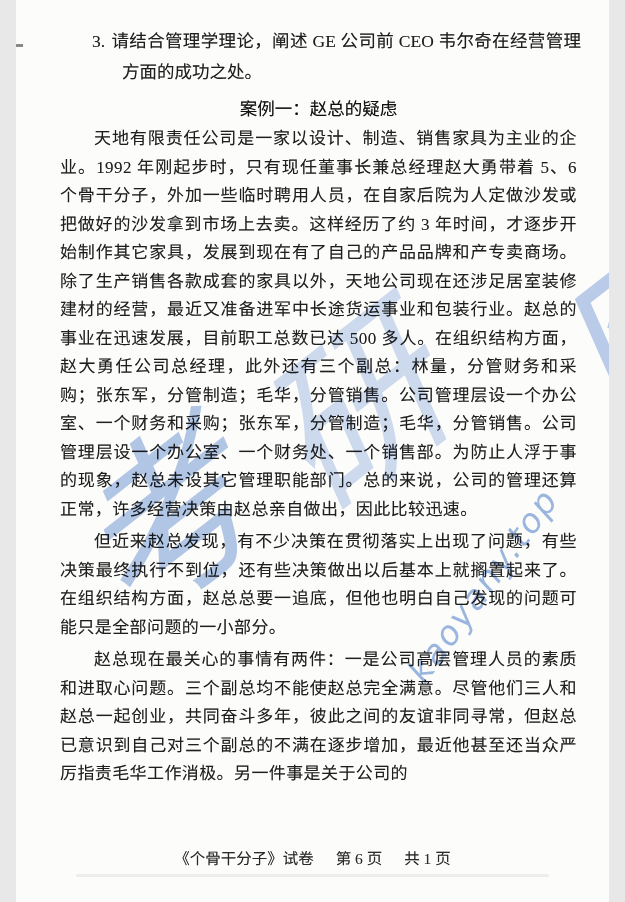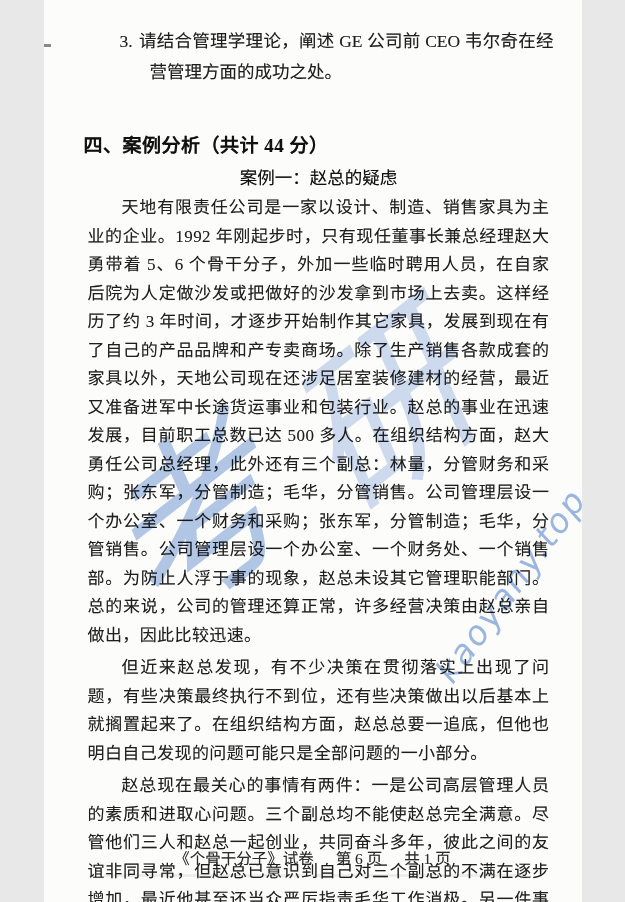--- a/index.html
+++ b/index.html
@@ -1,18 +1,18 @@
 <!DOCTYPE html>
 <html lang="zh-CN"><head>
 <meta charset="utf-8">
 <style>
   html, body { margin: 0; padding: 0; background: #e8e8e8; }
   .page {
     position: relative;
-    width: 538px;
+    width: 593px;
     height: 902px;
     margin: 0 auto;
     background: #fcfcfa;
     overflow: hidden;
     font-family: "Liberation Serif", "DejaVu Serif", serif;
     color: #1e1e1e;
   }
   .content {
     position: relative;
     z-index: 1;
@@ -121,21 +121,20 @@
 <body>
 
 <div class="page">
 
   <div class="scan-speck"></div>
 
   <div class="content">
 
     <div class="question"><span class="q-num">3.</span><span>请结合管理学理论，阐述 GE 公司前 CEO 韦尔奇在经营管理方面的成功之处。</span></div>
 
-    <div class="section-heading">四、案例分析（共计 44 分）</div>
 
     <div class="case-title">案例一：赵总的疑虑</div>
 
     <div class="paragraphs">
       <p>天地有限责任公司是一家以设计、制造、销售家具为主业的企业。1992 年刚起步时，只有现任董事长兼总经理赵大勇带着 5、6 个骨干分子，外加一些临时聘用人员，在自家后院为人定做沙发或把做好的沙发拿到市场上去卖。这样经历了约 3 年时间，才逐步开始制作其它家具，发展到现在有了自己的产品品牌和产专卖商场。除了生产销售各款成套的家具以外，天地公司现在还涉足居室装修建材的经营，最近又准备进军中长途货运事业和包装行业。赵总的事业在迅速发展，目前职工总数已达 500 多人。在组织结构方面，赵大勇任公司总经理，此外还有三个副总：林量，分管财务和采购；张东军，分管制造；毛华，分管销售。公司管理层设一个办公室、一个财务和采购；张东军，分管制造；毛华，分管销售。公司管理层设一个办公室、一个财务处、一个销售部。为防止人浮于事的现象，赵总未设其它管理职能部门。总的来说，公司的管理还算正常，许多经营决策由赵总亲自做出，因此比较迅速。</p>
       <p>但近来赵总发现，有不少决策在贯彻落实上出现了问题，有些决策最终执行不到位，还有些决策做出以后基本上就搁置起来了。在组织结构方面，赵总总要一追底，但他也明白自己发现的问题可能只是全部问题的一小部分。</p>
       <p>赵总现在最关心的事情有两件：一是公司高层管理人员的素质和进取心问题。三个副总均不能使赵总完全满意。尽管他们三人和赵总一起创业，共同奋斗多年，彼此之间的友谊非同寻常，但赵总已意识到自己对三个副总的不满在逐步增加，最近他甚至还当众严厉指责毛华工作消极。另一件事是关于公司的</p>
     </div>
 
   </div>

